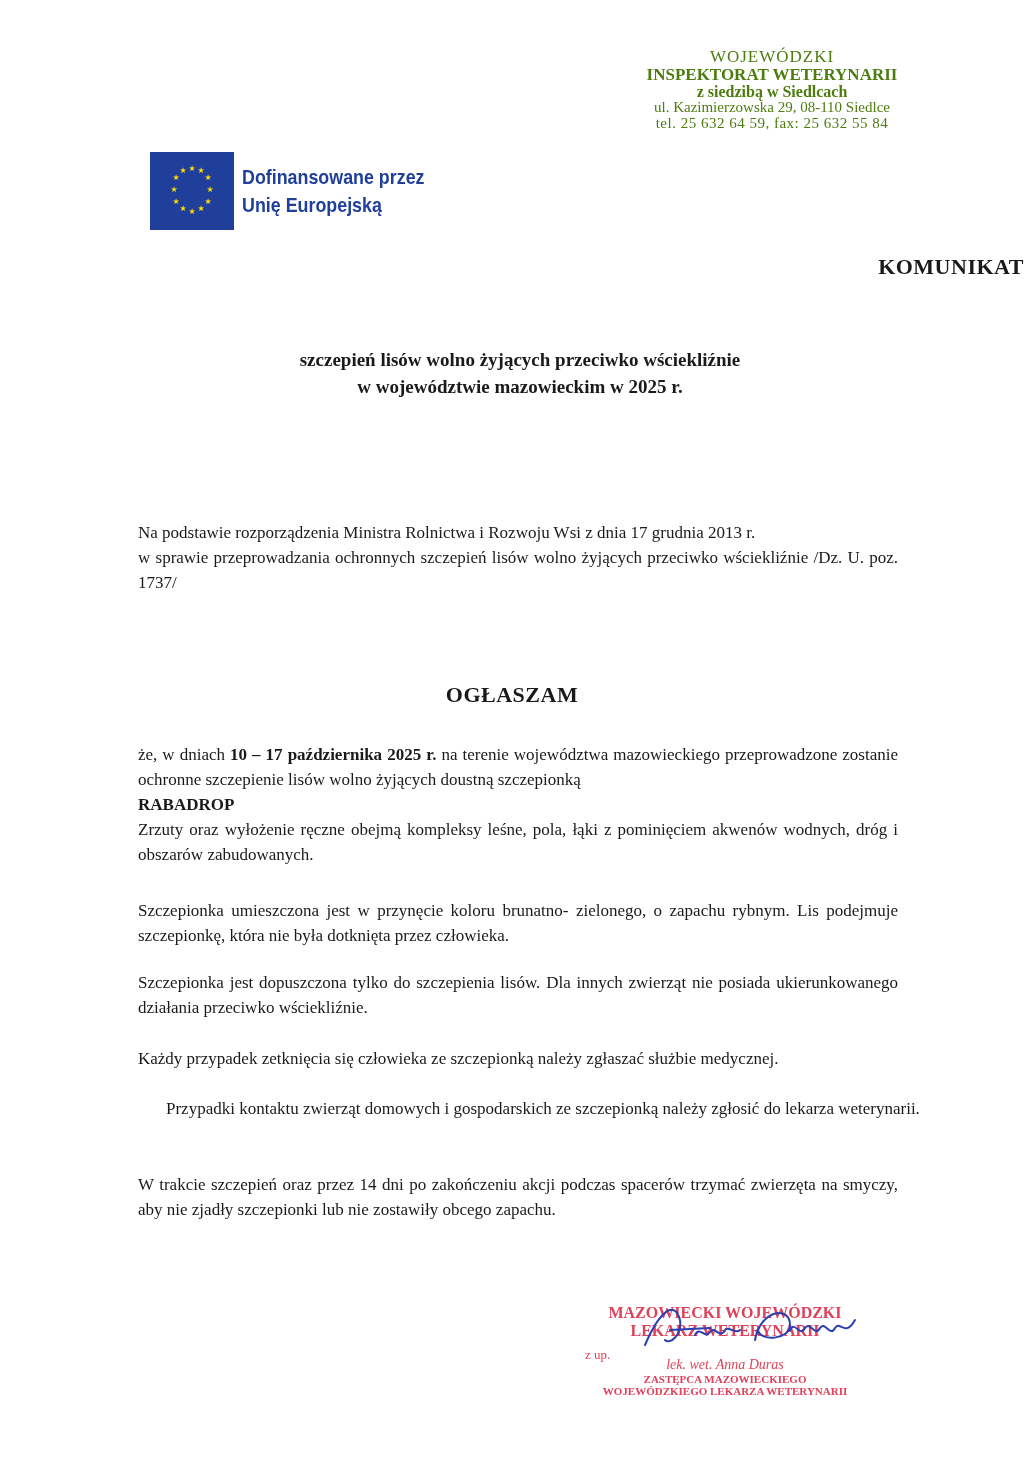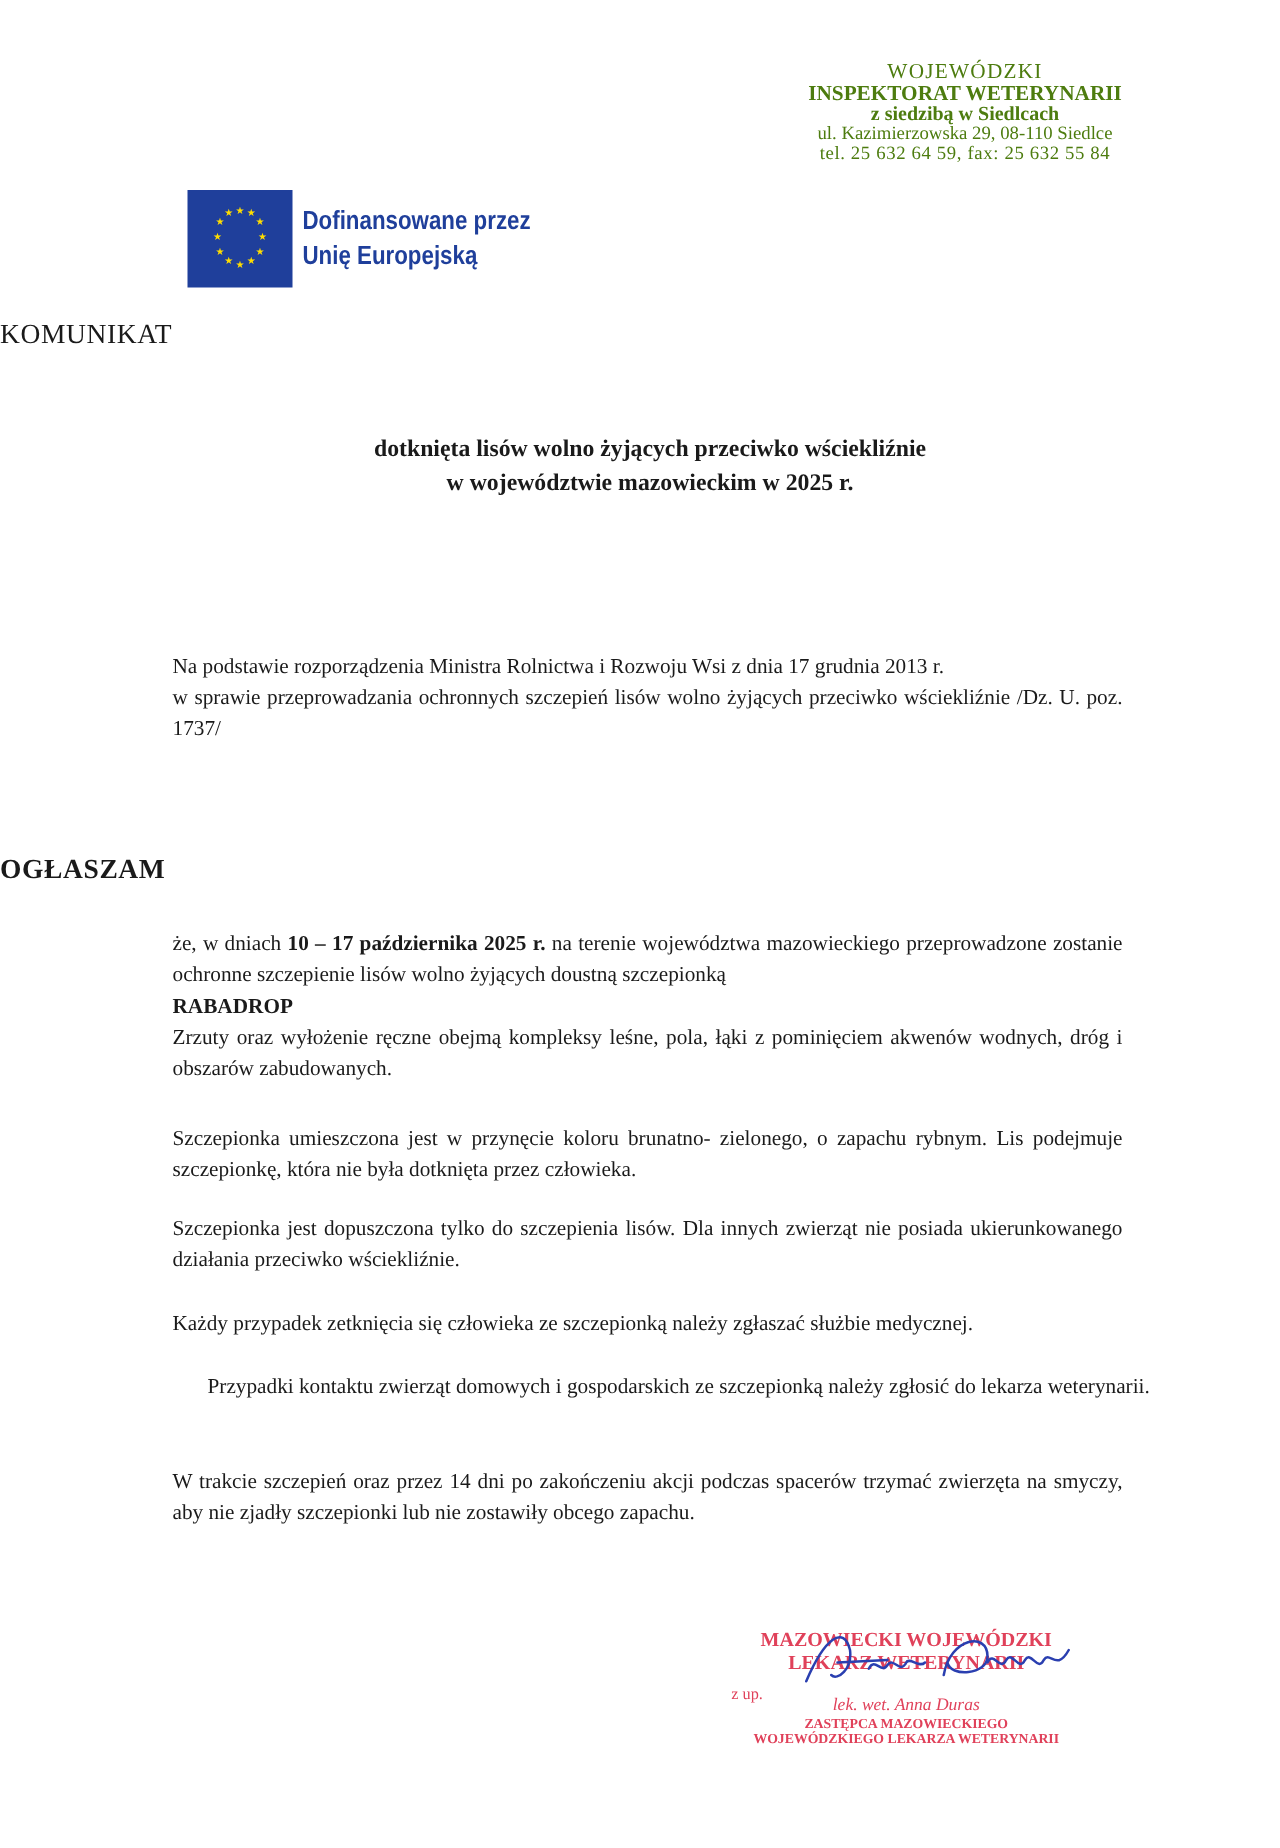--- a/index.html
+++ b/index.html
@@ -12,26 +12,26 @@
   .stamp-top .l3 { font-size: 16px; font-weight: bold; }
   .stamp-top .l4 { font-size: 15px; }
   .stamp-top .l5 { font-size: 15px; letter-spacing: 0.5px; }
 
   .eu { position: absolute; left: 150px; top: 152px; display: flex; align-items: center; }
   .eu-flag { width: 84px; height: 78px; background: #1f3f9b; position: relative; }
   .eu-flag svg { position: absolute; left: 0; top: 0; }
   .eu-text { margin-left: 8px; color: #1f3f9b; font-family: "Liberation Sans", sans-serif;
              font-weight: bold; font-size: 21px; line-height: 28px; transform: scaleX(0.85); transform-origin: left; }
 
-  .title { position: absolute; left: 0; width: 1024px; top: 254px; text-align: left;
-           font-weight: normal; font-size: 22px; letter-spacing: 0.5px; }
+  .title { position: absolute; left: 0; width: 1024px; top: 254px; text-align: right;
+           font-weight: bold; font-size: 22px; letter-spacing: 0.5px; }
   .subtitle { position: absolute; left: 140px; width: 760px; top: 346px; text-align: center;
               font-weight: bold; font-size: 19px; line-height: 27px; }
   .para { position: absolute; left: 138px; width: 760px; font-size: 17px; line-height: 25px; text-align: justify; }
-  .heading2 { position: absolute; left: 0; width: 1024px; top: 682px; 
+  .heading2 { position: absolute; left: 0; width: 1024px; top: 682px; text-align: center;
               font-weight: bold; font-size: 22px; letter-spacing: 0.5px; }
   b { font-weight: bold; }
 
   .stamp-bottom { position: absolute; left: 575px; top: 1268px; width: 300px; text-align: center;
                   color: #e0415a; line-height: 1.1; margin-top: 36px; }
   .stamp-bottom .b1 { font-size: 16px; font-weight: bold; }
   .stamp-bottom .b2 { font-size: 16px; font-weight: bold; }
   .stamp-bottom .zup { position: absolute; left: 10px; top: 44px; font-size: 13px; }
   .stamp-bottom .name { margin-top: 18px; font-size: 14px; font-style: italic; }
   .stamp-bottom .b4 { font-size: 11px; font-weight: bold; }
@@ -70,21 +70,21 @@
   </div>
   <div class="eu-text">
     <div>Dofinansowane przez</div>
     <div>Unię Europejską</div>
   </div>
 </div>
 
 <div class="title">KOMUNIKAT</div>
 
 <div class="subtitle">
-  <div>dotknięta lisów wolno żyjących przeciwko wściekliźnie</div>
+  <div>szczepień lisów wolno żyjących przeciwko wściekliźnie</div>
   <div>w województwie mazowieckim w 2025 r.</div>
 </div>
 
 <div class="para" style="top:520px;">
   <div style="text-align:left;">Na podstawie rozporządzenia Ministra Rolnictwa i Rozwoju Wsi z dnia 17 grudnia 2013 r.</div>
   <div>w sprawie przeprowadzania ochronnych szczepień lisów wolno żyjących przeciwko wściekliźnie /Dz. U. poz. 1737/</div>
 </div>
 
 <div class="heading2">OGŁASZAM</div>
 

